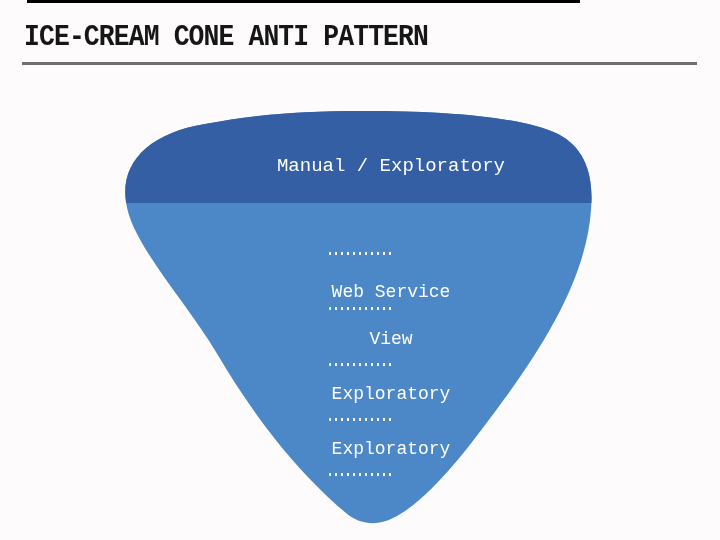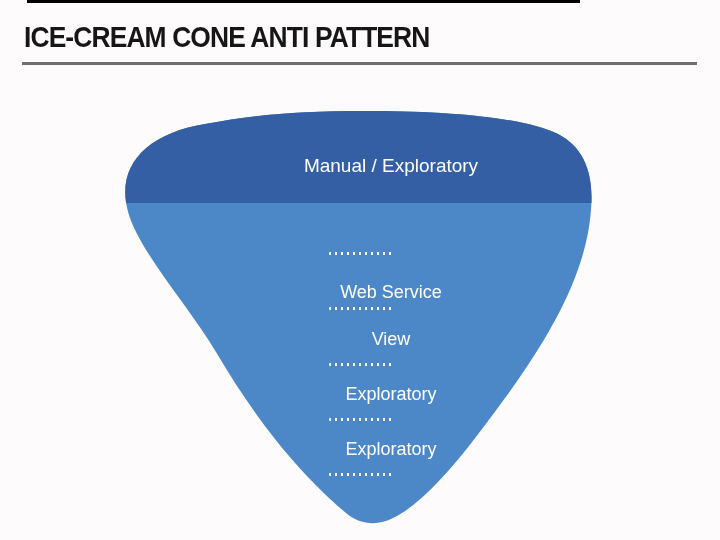--- a/index.html
+++ b/index.html
@@ -12,21 +12,21 @@
     --top_border:#000000;
   }
   html,body{margin:0;padding:0;}
   body{
     width:720px;height:540px;
     background:var(--bg);
     font-family:"Liberation Sans", sans-serif;
     overflow:hidden;
     position:relative;
   }
-  .canvas{position:absolute;inset:0;width:580px;height:540px;}
+  .canvas{position:absolute;inset:0;width:580px;height:540px;font-family:Liberation Mono, monospace;}
 
   .top-border{
     position:absolute;top:0;left:27px;right:0;height:3px;
     background:var(--top_border);
   }
   .page-title{
     position:absolute;top:20px;left:24px;margin:0;
     font-size:30px;font-weight:bold;letter-spacing:-1px;
     color:var(--title_text);
     transform:scaleX(0.88);transform-origin:left center;

